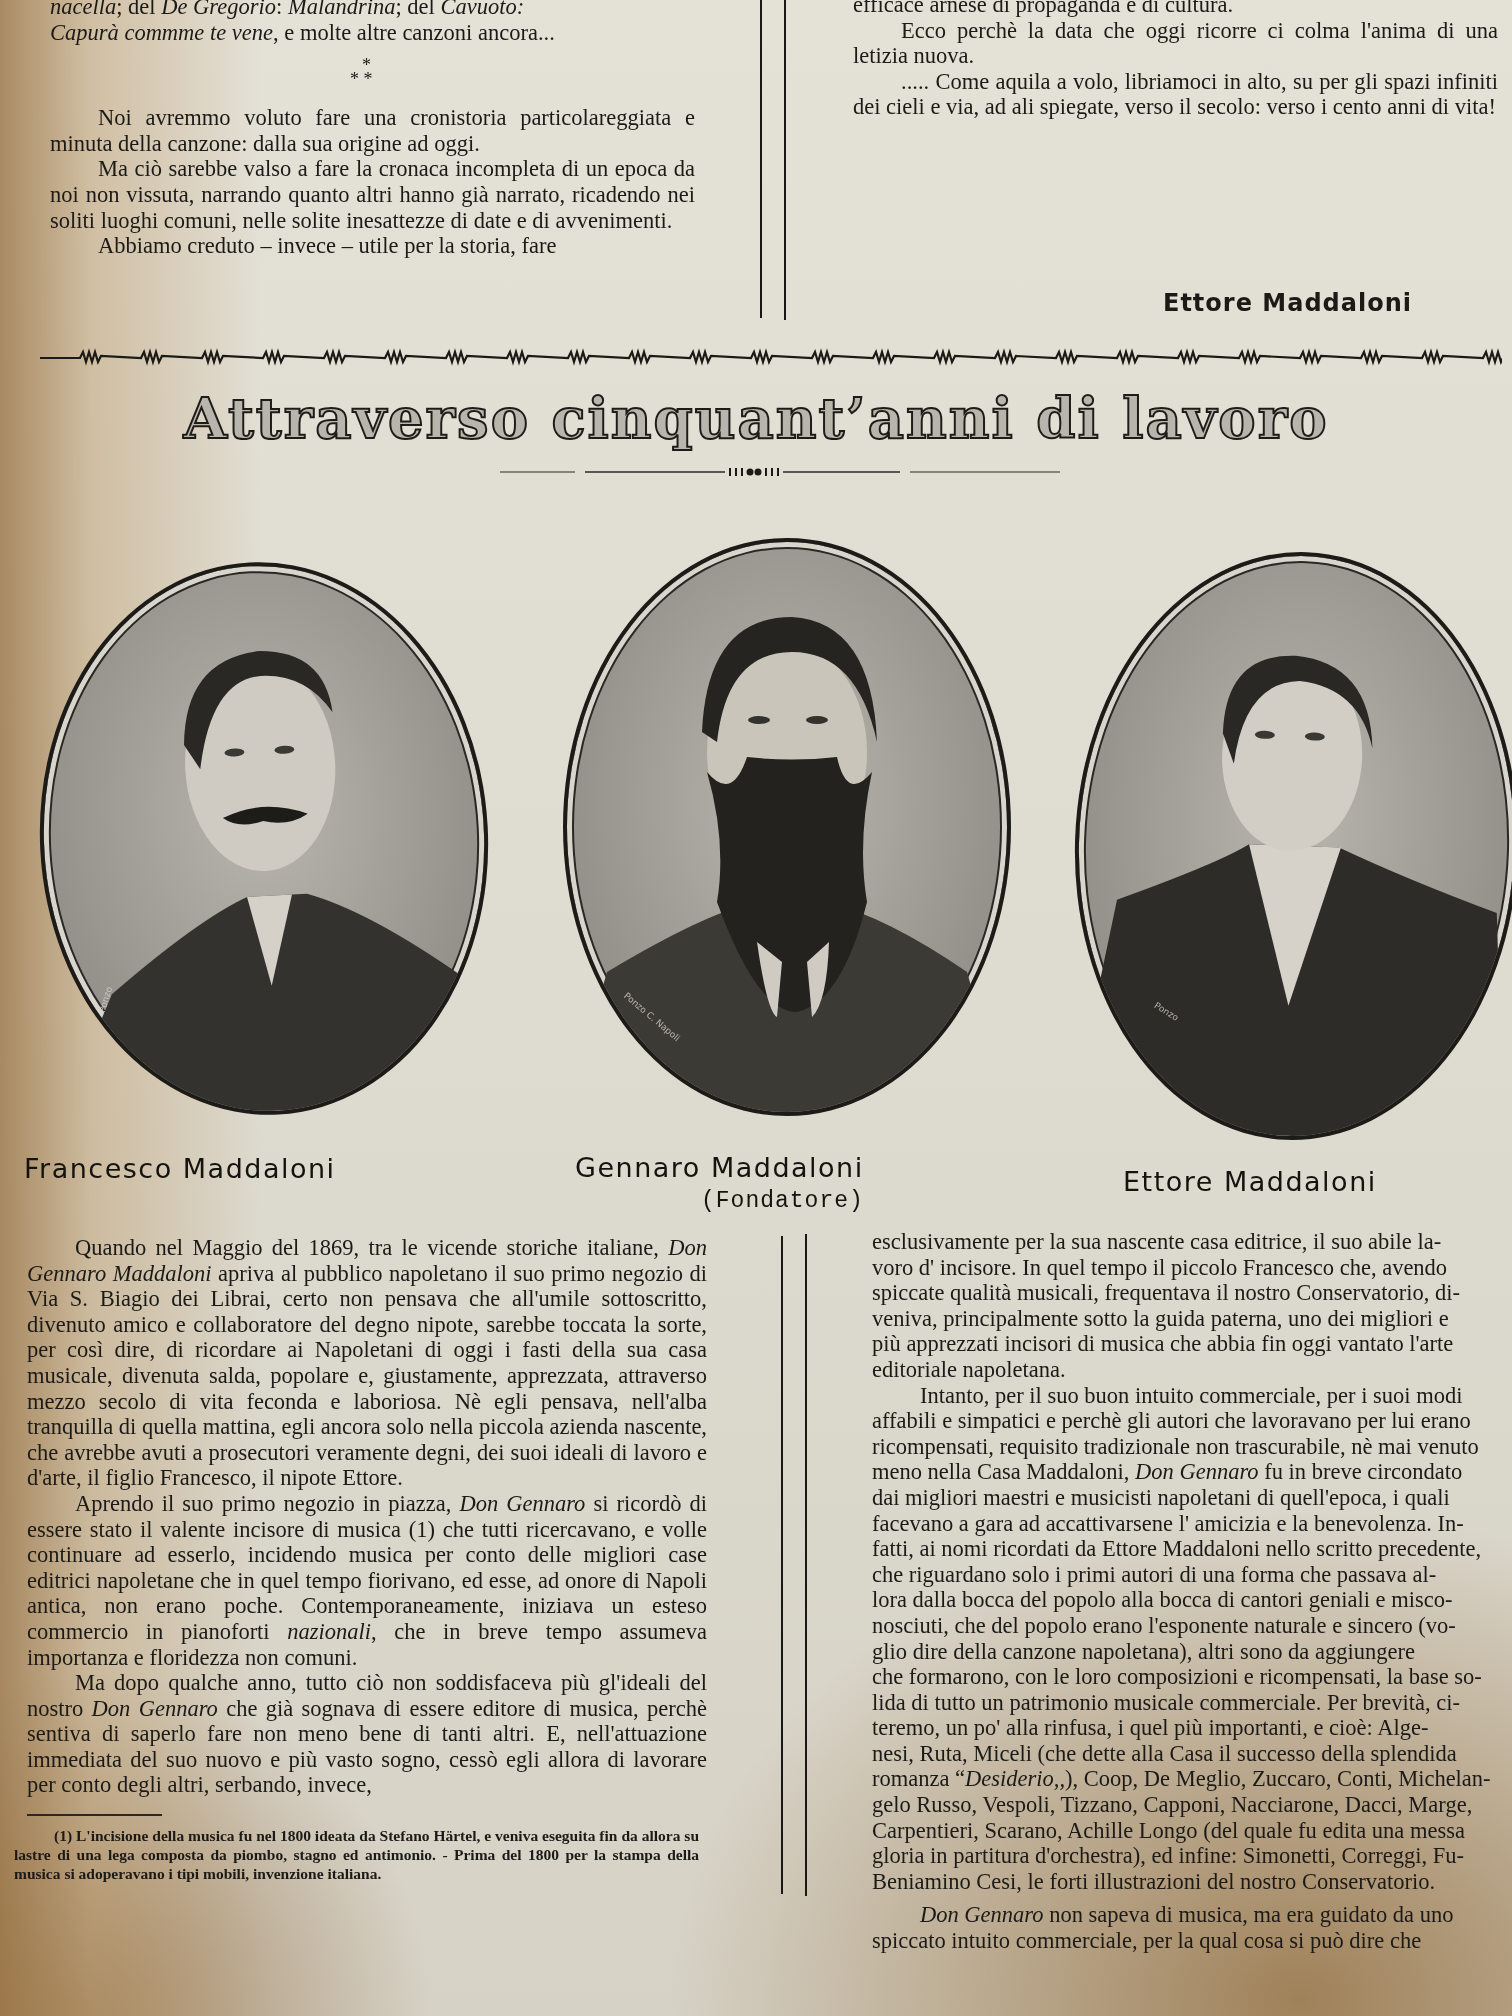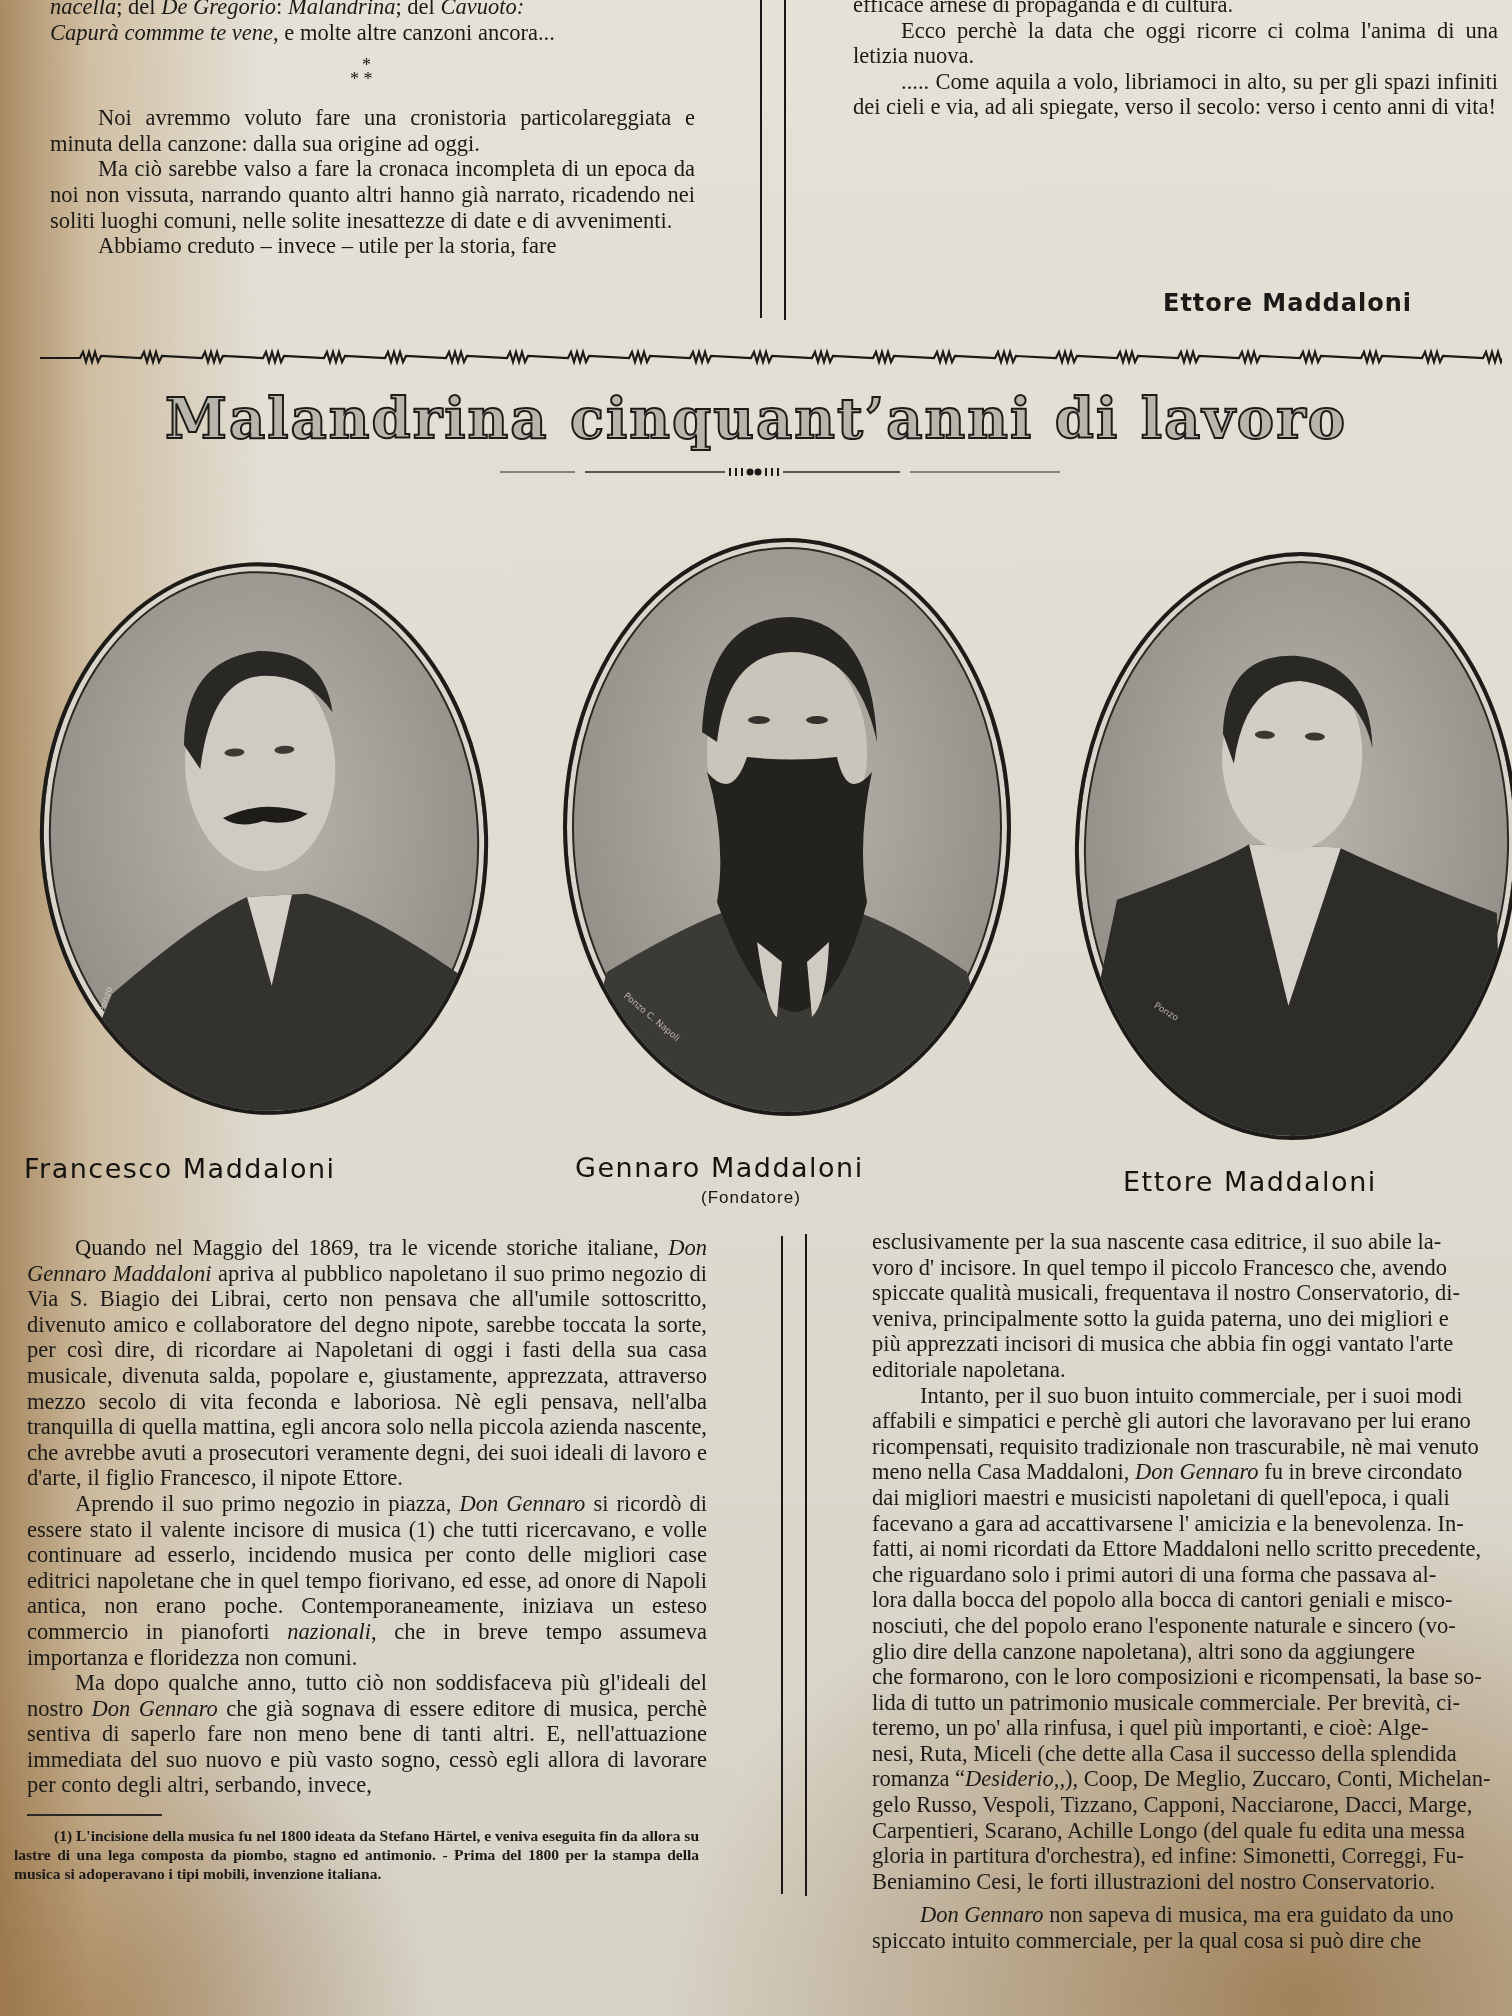--- a/index.html
+++ b/index.html
@@ -45,22 +45,22 @@
     box-shadow: inset 0 0 0 5px #d8d5cc, inset 0 0 0 7px #2a2824;
     overflow: hidden;
     background: radial-gradient(ellipse at 50% 45%, #b9b6ae, #8f8c85 80%);
   }
   .portrait svg { position: absolute; inset: 0; width: 100%; height: 100%; }
   .caption {
     position: absolute; font-family: "DejaVu Sans", sans-serif;
     font-size: 27px; letter-spacing: 1.5px; color: #15130f;
   }
   .subcaption {
-    position: absolute; font-family: Liberation Sans, sans-serif;
-    font-size: 17px; letter-spacing: 1px; color: #15130f;
+    position: absolute; font-family: Liberation Mono, monospace;
+    font-size: 23px; letter-spacing: 1px; color: #15130f;
   }
   .footnote {
     font-size: 15.5px; line-height: 19px; font-weight: bold; text-align: justify;
     font-family: "Liberation Serif", serif;
   }
   .footnote p { margin: 0; text-indent: 40px; }
   .stars { position: absolute; font-size: 18px; line-height: 12px; text-align: center; }
   .photog { position: absolute; font-size: 9px; font-family: "DejaVu Sans", sans-serif; color: #d8d4cb; opacity: 0.8; }
 </style>
 </head>
@@ -93,21 +93,21 @@
       <p>Ecco perchè la data che oggi ricorre ci colma l'anima di una letizia nuova.</p>
       <p>..... Come aquila a volo, libriamoci in alto, su per gli spazi infiniti dei cieli e via, ad ali spiegate, verso il secolo: verso i cento anni di vita!</p>
     </div>
 </div>
 <div class="abs sig" style="left:1163px; top:289px;">Ettore Maddaloni</div>
 
 <svg class="wave" viewBox="0 0 1462 20" preserveAspectRatio="none">
   <path id="wave-path" d="M0 12 L40 12 L43 6 L46 16 L49 6 L52 16 L55 6 L58 16 L61 10 L101 12 L104 6 L107 16 L110 6 L113 16 L116 6 L119 16 L122 10 L162 12 L165 6 L168 16 L171 6 L174 16 L177 6 L180 16 L183 10 L223 12 L226 6 L229 16 L232 6 L235 16 L238 6 L241 16 L244 10 L284 12 L287 6 L290 16 L293 6 L296 16 L299 6 L302 16 L305 10 L345 12 L348 6 L351 16 L354 6 L357 16 L360 6 L363 16 L366 10 L406 12 L409 6 L412 16 L415 6 L418 16 L421 6 L424 16 L427 10 L467 12 L470 6 L473 16 L476 6 L479 16 L482 6 L485 16 L488 10 L528 12 L531 6 L534 16 L537 6 L540 16 L543 6 L546 16 L549 10 L589 12 L592 6 L595 16 L598 6 L601 16 L604 6 L607 16 L610 10 L650 12 L653 6 L656 16 L659 6 L662 16 L665 6 L668 16 L671 10 L711 12 L714 6 L717 16 L720 6 L723 16 L726 6 L729 16 L732 10 L772 12 L775 6 L778 16 L781 6 L784 16 L787 6 L790 16 L793 10 L833 12 L836 6 L839 16 L842 6 L845 16 L848 6 L851 16 L854 10 L894 12 L897 6 L900 16 L903 6 L906 16 L909 6 L912 16 L915 10 L955 12 L958 6 L961 16 L964 6 L967 16 L970 6 L973 16 L976 10 L1016 12 L1019 6 L1022 16 L1025 6 L1028 16 L1031 6 L1034 16 L1037 10 L1077 12 L1080 6 L1083 16 L1086 6 L1089 16 L1092 6 L1095 16 L1098 10 L1138 12 L1141 6 L1144 16 L1147 6 L1150 16 L1153 6 L1156 16 L1159 10 L1199 12 L1202 6 L1205 16 L1208 6 L1211 16 L1214 6 L1217 16 L1220 10 L1260 12 L1263 6 L1266 16 L1269 6 L1272 16 L1275 6 L1278 16 L1281 10 L1321 12 L1324 6 L1327 16 L1330 6 L1333 16 L1336 6 L1339 16 L1342 10 L1382 12 L1385 6 L1388 16 L1391 6 L1394 16 L1397 6 L1400 16 L1403 10 L1443 12 L1446 6 L1449 16 L1452 6 L1455 16 L1458 6 L1461 16 L1464 10" fill="none" stroke="#1c1a16" stroke-width="2.2"></path>
 </svg>
 
-<div class="headline">Malandrina cinquant’anni di lavoro</div>
+<div class="headline">Attraverso cinquant’anni di lavoro</div>
 
 <svg class="ornament" viewBox="0 0 560 16">
   <line x1="0" y1="8" x2="75" y2="8" stroke="#2a2824" stroke-width="1"></line>
   <line x1="85" y1="8" x2="225" y2="8" stroke="#2a2824" stroke-width="1.4"></line>
   <g fill="#1c1a16">
     <rect x="229" y="4" width="2" height="8"></rect>
       <rect x="235" y="4" width="2" height="8"></rect>
       <rect x="241" y="4" width="2" height="8"></rect>
     <circle cx="250" cy="8" r="3.5"></circle>
       <circle cx="258" cy="8" r="3.5"></circle>

